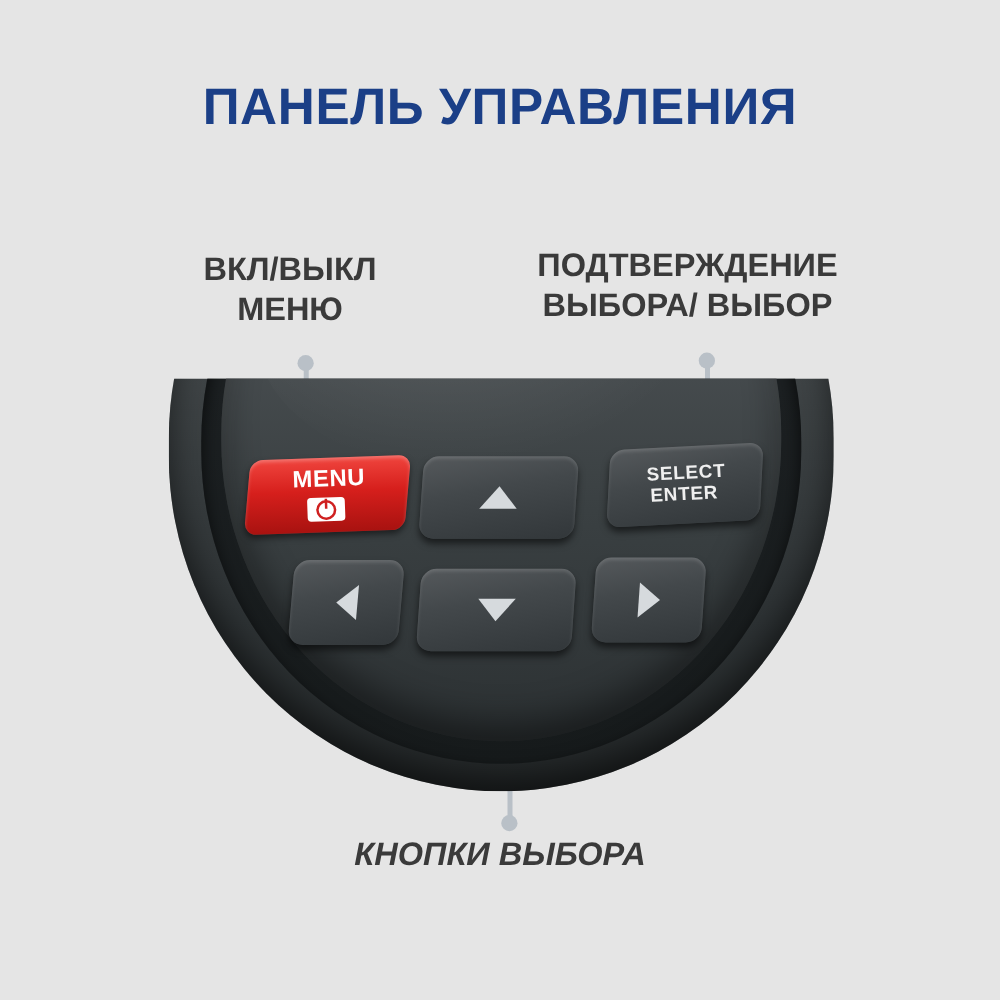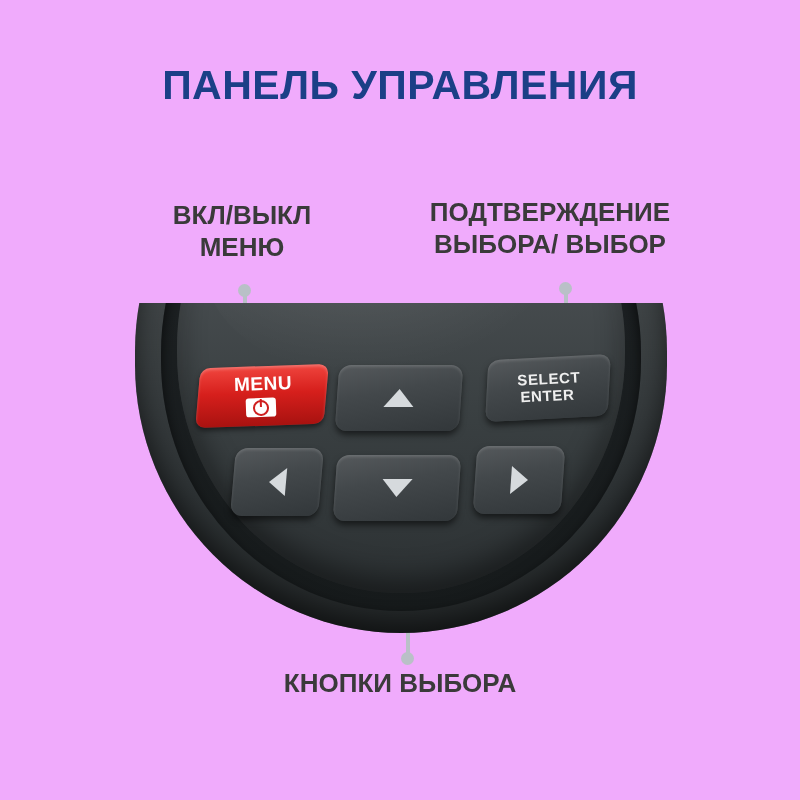--- a/index.html
+++ b/index.html
@@ -4,21 +4,21 @@
 <style>
   html, body {
     margin: 0;
     padding: 0;
     background: #ffffff;
   }
   #root {
     position: relative;
     width: 800px;
     height: 800px;
-    background: #f0abfc;
+    background: #e5e5e5;
     overflow: hidden;
     font-family: "Liberation Sans", sans-serif;
   }
 
   
   .title {
     position: absolute;
     top: 62px;
     left: 0;
     width: 800px;
@@ -34,34 +34,35 @@
   .callout {
     position: absolute;
     color: #3a3a3a;
     font-weight: bold;
     font-size: 26px;
     line-height: 1.22;
     text-align: center;
     font-family: "Liberation Sans", sans-serif;
   }
   #label-power {
-    left: 128px;
+    left: 118px;
     top: 200px;
     width: 228px;
   }
   #label-select {
     left: 398px;
     top: 197px;
     width: 304px;
     text-align: center;
   }
   #label-arrows {
     left: 230px;
     top: 668px;
     width: 340px;
+    font-style: italic;
   }
 
   
   .leader {
     position: absolute;
     background: #b9c0c7;
     border-radius: 2px;
   }
   .leader-dot {
     position: absolute;

